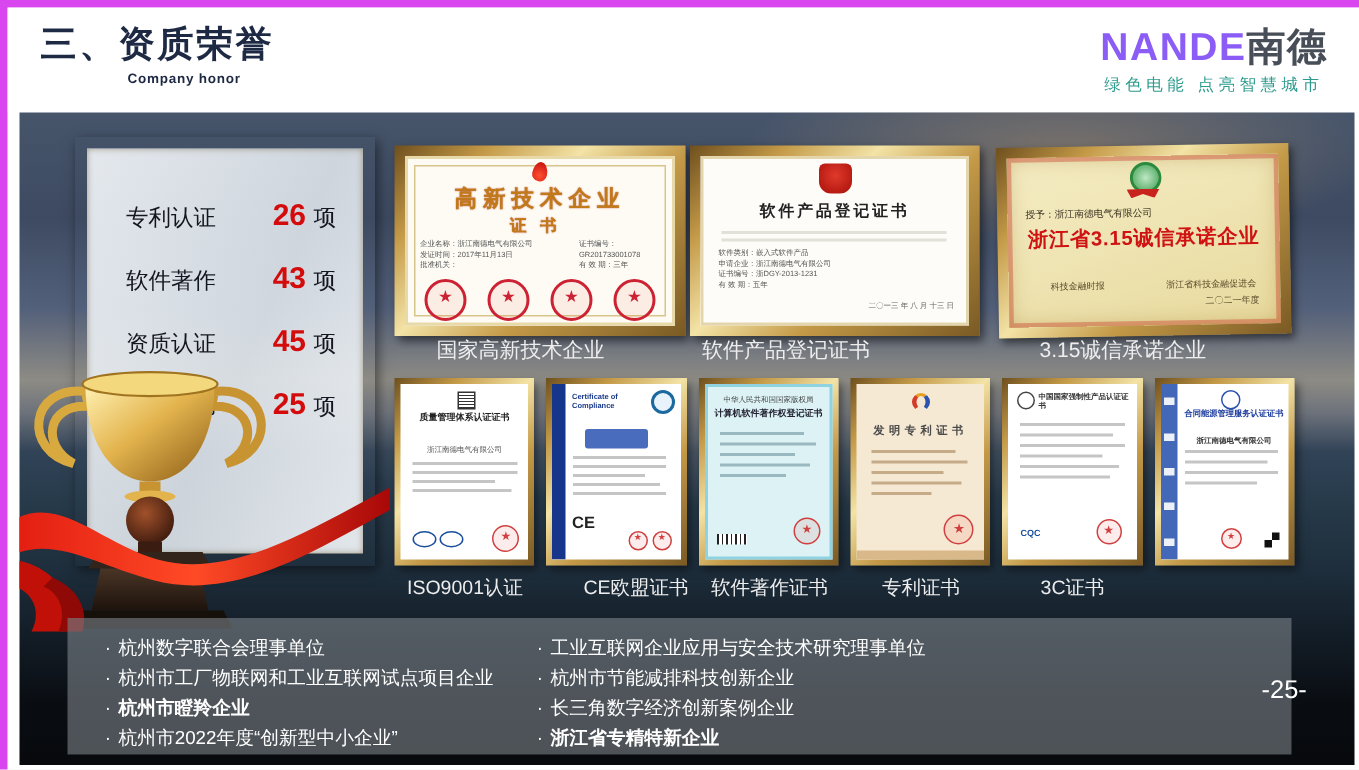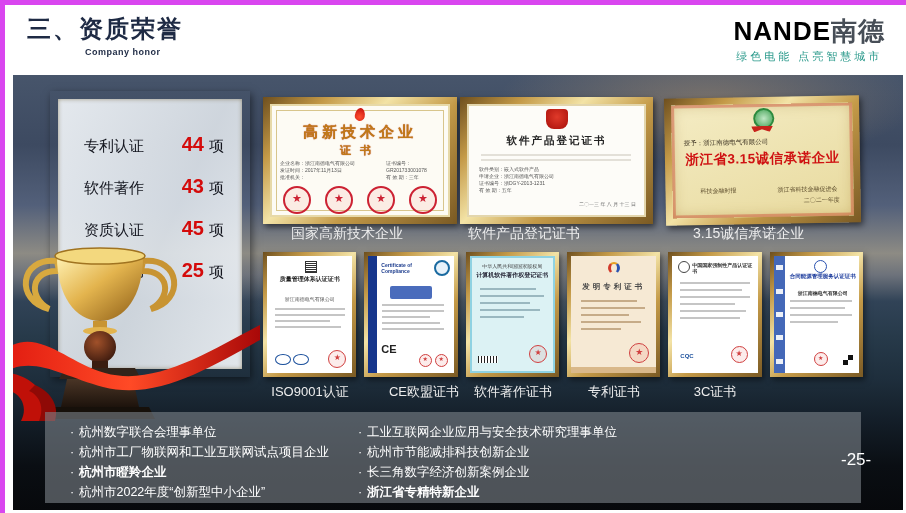--- a/index.html
+++ b/index.html
@@ -6,21 +6,21 @@
   body{width:906px;height:513px;font-family:"Liberation Sans","DejaVu Sans",sans-serif;background:#e9e9e9;}
   .slide{position:relative;width:904px;height:511px;background:#ffffff;border:5px solid #d946ef;overflow:hidden;}
 
   
   .header{position:absolute;left:0;top:0;width:100%;height:70px;background:#fff;}
   .title-block{position:absolute;left:22px;top:8px;}
   .page-title{font-size:24px;font-weight:bold;color:#1e2a44;letter-spacing:2px;}
   .page-subtitle{margin-left:58px;margin-top:2px;font-size:9px;font-weight:bold;color:#1e2a44;letter-spacing:0.5px;}
   .logo-block{position:absolute;right:24px;top:12px;text-align:center;}
   .logo-line{font-weight:bold;font-size:26px;letter-spacing:1px;line-height:28px;}
-  .logo-en{color:#000000;}
+  .logo-en{color:#8b5cf6;}
   .logo-cn{color:#474e57;}
   .logo-tagline{margin-top:4px;font-size:11px;font-weight:normal;color:#2d9b8d;letter-spacing:3px;}
 
   
   .photo{position:absolute;left:8px;top:70px;width:890px;height:435px;overflow:hidden;
     background:
       radial-gradient(ellipse 300px 90px at 78% 6%, rgba(165,140,110,0.55), rgba(165,140,110,0) 70%),
       radial-gradient(ellipse 420px 60px at 55% 50%, rgba(200,190,170,0.22), rgba(200,190,170,0) 75%),
       linear-gradient(180deg,#47556b 0%,#3d4a61 16%,#53607a 30%,#8d8b84 41%,#6d727b 46%,#314357 52%,#273a4a 60%,#1e2e3c 70%,#131d27 80%,#0a0e13 90%,#07090c 100%);
   }
@@ -146,21 +146,21 @@
       <div class="logo-tagline">绿色电能 点亮智慧城市</div>
     </div>
   </div>
 
   <div class="photo">
 
     <div class="stats-frame">
       <div class="stats-inner">
         <div class="stat-row">
           <span class="stat-label">专利认证</span>
-          <span class="stat-value">44</span>
+          <span class="stat-value">26</span>
           <span class="stat-unit">项</span>
         </div>
         <div class="stat-row">
           <span class="stat-label">软件著作</span>
           <span class="stat-value">43</span>
           <span class="stat-unit">项</span>
         </div>
         <div class="stat-row">
           <span class="stat-label">资质认证</span>
           <span class="stat-value">45</span>

